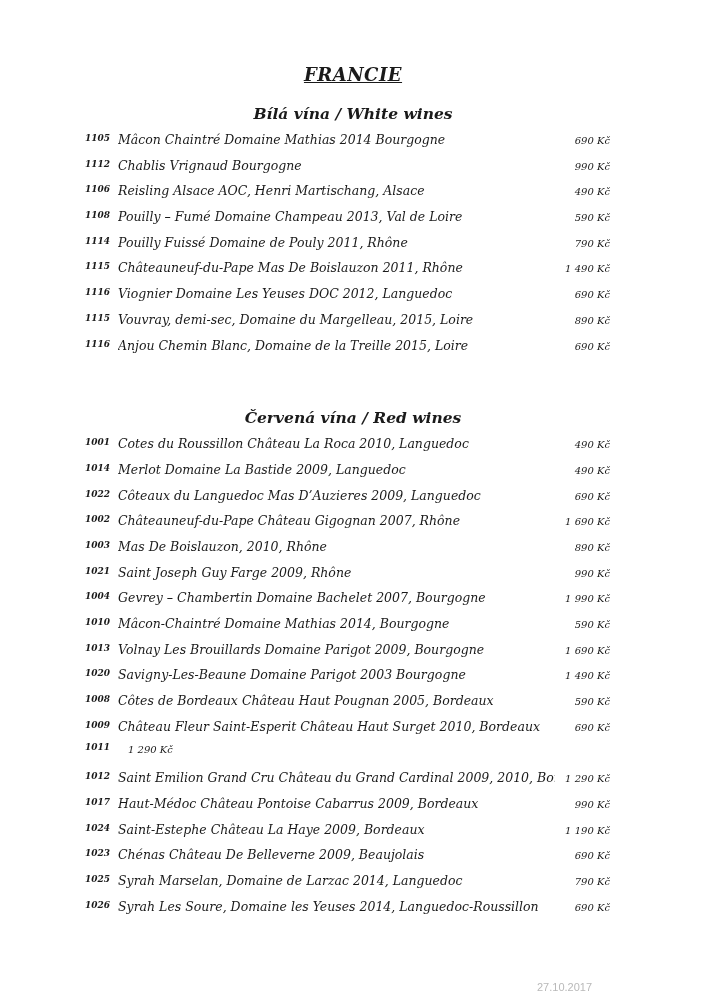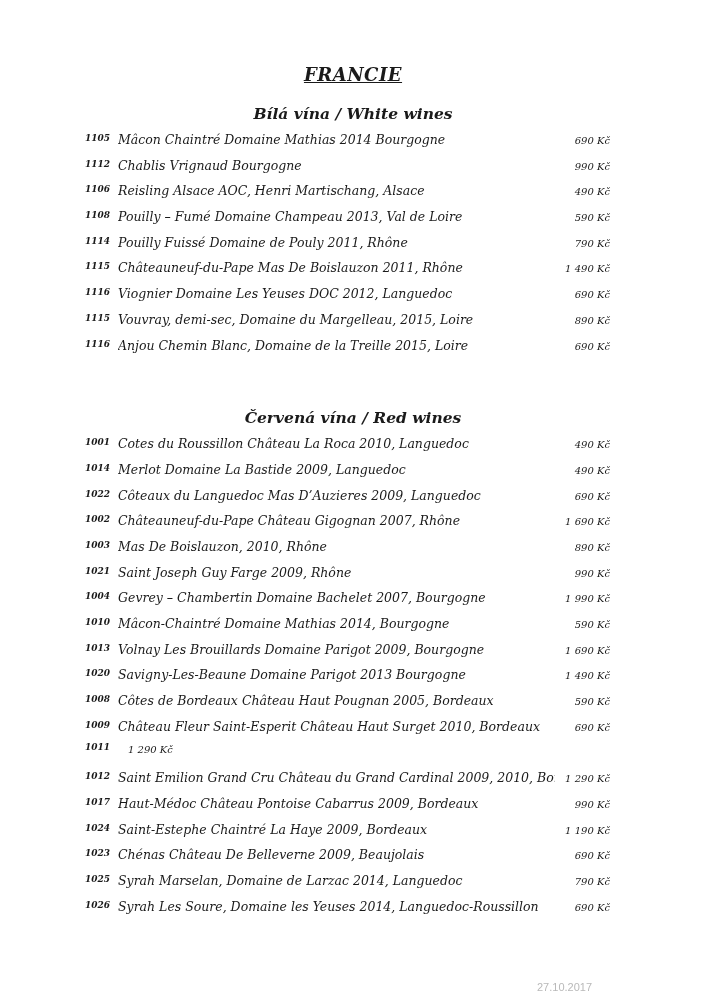--- a/index.html
+++ b/index.html
@@ -169,21 +169,21 @@
           <span class="name">Mâcon-Chaintré Domaine Mathias 2014, Bourgogne</span>
           <span class="price">590 Kč</span>
         </div>
         <div class="row">
           <span class="code">1013</span>
           <span class="name">Volnay Les Brouillards Domaine Parigot 2009, Bourgogne</span>
           <span class="price">1 690 Kč</span>
         </div>
         <div class="row">
           <span class="code">1020</span>
-          <span class="name">Savigny-Les-Beaune Domaine Parigot 2013 Bourgogne</span>
+          <span class="name">Savigny-Les-Beaune Domaine Parigot 2003 Bourgogne</span>
           <span class="price">1 490 Kč</span>
         </div>
         <div class="row">
           <span class="code">1008</span>
           <span class="name">Côtes de Bordeaux Château Haut Pougnan 2005, Bordeaux</span>
           <span class="price">590 Kč</span>
         </div>
         <div class="row">
           <span class="code">1009</span>
           <span class="name">Château Fleur Saint-Esperit Château Haut Surget 2010, Bordeaux</span>
@@ -198,21 +198,21 @@
           <span class="name">Saint Emilion Grand Cru Château du Grand Cardinal 2009, 2010, Bordeaux</span>
           <span class="price">1 290 Kč</span>
         </div>
         <div class="row">
           <span class="code">1017</span>
           <span class="name">Haut-Médoc Château Pontoise Cabarrus 2009, Bordeaux</span>
           <span class="price">990 Kč</span>
         </div>
         <div class="row">
           <span class="code">1024</span>
-          <span class="name">Saint-Estephe Chaintré La Haye 2009, Bordeaux</span>
+          <span class="name">Saint-Estephe Château La Haye 2009, Bordeaux</span>
           <span class="price">1 190 Kč</span>
         </div>
         <div class="row">
           <span class="code">1023</span>
           <span class="name">Chénas Château De Belleverne 2009, Beaujolais</span>
           <span class="price">690 Kč</span>
         </div>
         <div class="row">
           <span class="code">1025</span>
           <span class="name">Syrah Marselan, Domaine de Larzac 2014, Languedoc</span>

